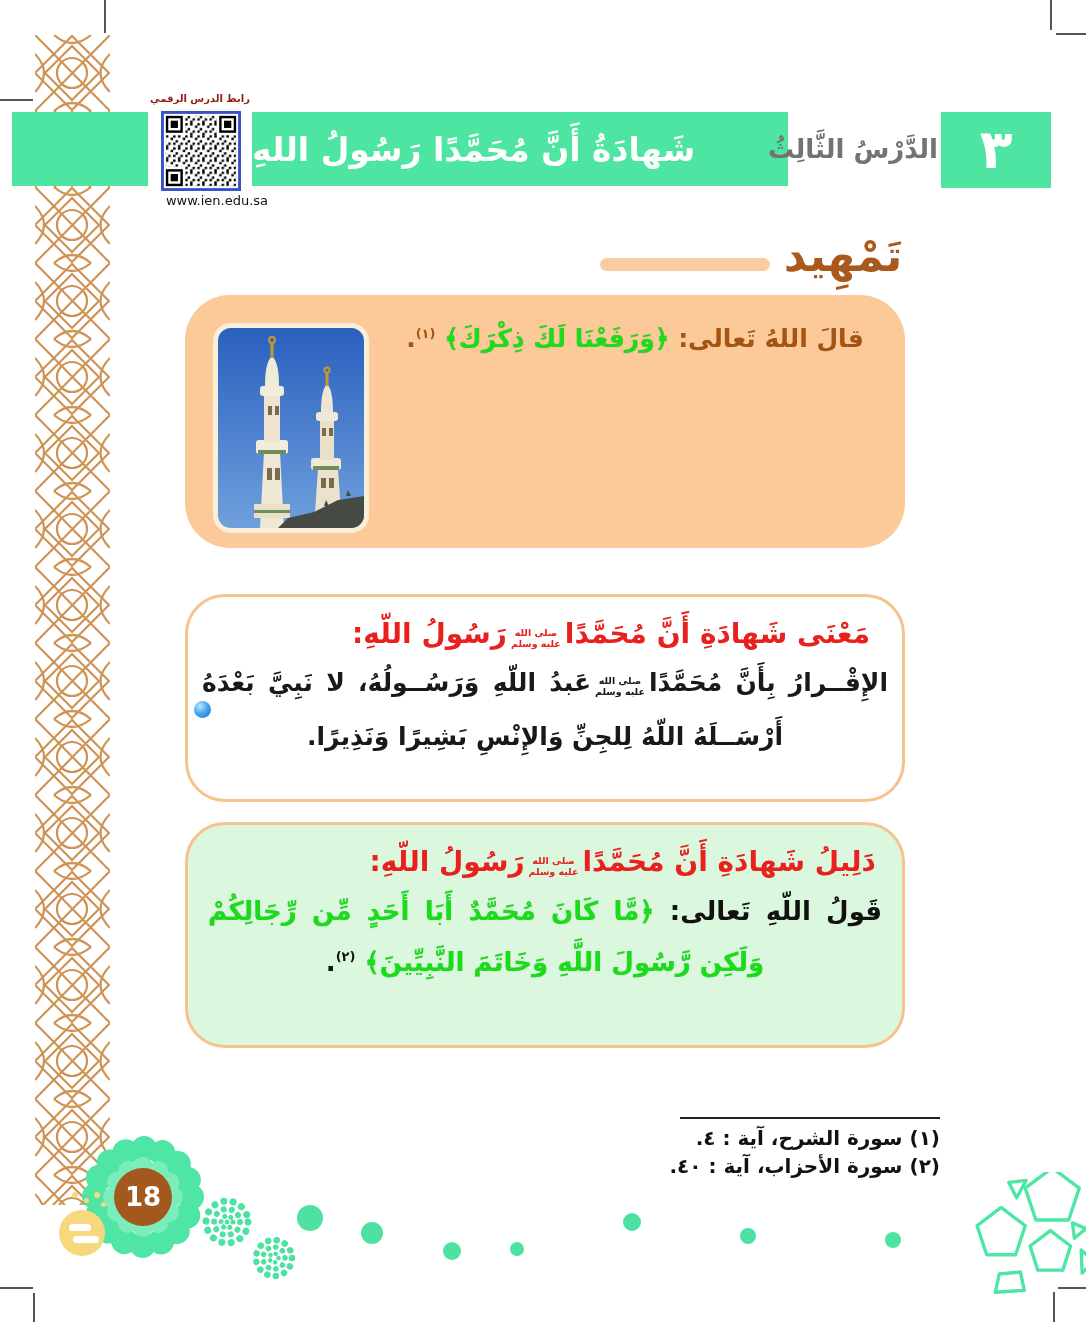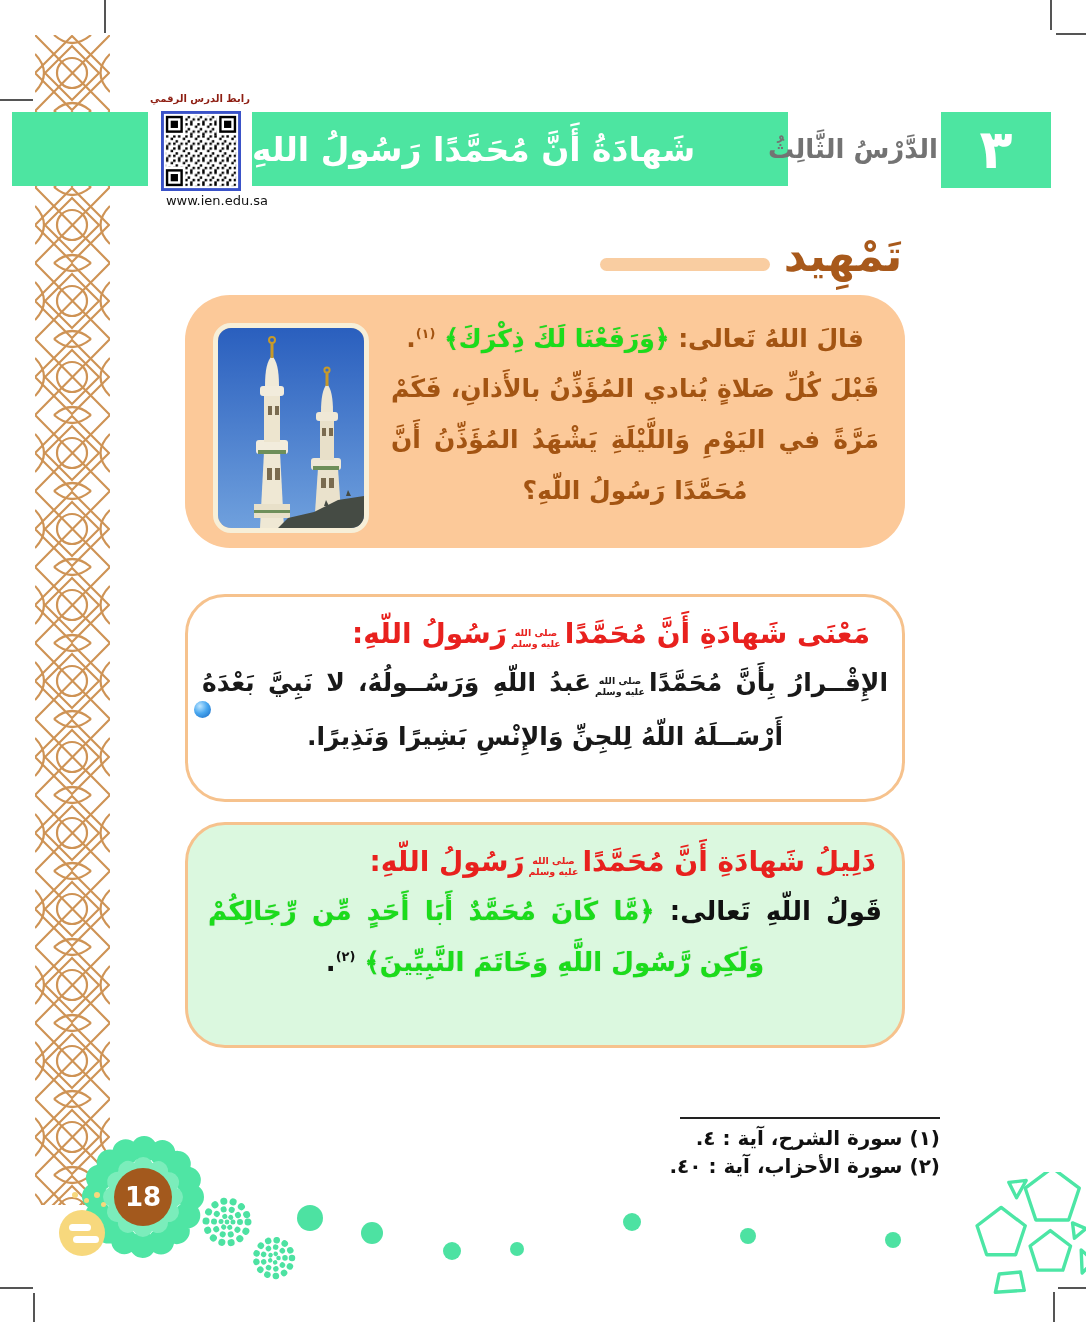--- a/index.html
+++ b/index.html
@@ -193,21 +193,20 @@
           <rect x="103" y="150" width="5" height="10" fill="#7A6B4F"></rect>
           <rect x="111" y="150" width="5" height="10" fill="#7A6B4F"></rect>
         </g>
 
         <polygon points="60,200 70,190 96,184 120,172 146,168 146,200" fill="#454B44"></polygon>
         <polygon points="128,168 130,162 133,168" fill="#454B44"></polygon>
         <polygon points="106,178 108,172 111,178" fill="#454B44"></polygon>
       </svg>
     </div>
     <p class="intro-quote"><span>قالَ اللهُ تَعالى:</span> <span class="ayah">﴿وَرَفَعْنَا لَكَ ذِكْرَكَ﴾</span> <sup class="ref">(١)</sup><span>.</span></p>
-    <p class="intro-question">قَبْلَ كُلِّ صَلاةٍ يُنادي المُؤَذِّنُ بالأَذانِ، فَكَمْ مَرَّةً في اليَوْمِ وَاللَّيْلَةِ يَشْهَدُ المُؤَذِّنُ أَنَّ مُحَمَّدًا رَسُولُ اللّهِ؟</p>
   </div>
 
   <div class="meaning-box">
     <div class="sec-heading"><span>مَعْنَى شَهادَةِ أَنَّ مُحَمَّدًا</span><span class="saw"><span>صلى الله</span><br><span>عليه وسلم</span></span><span>رَسُولُ اللّهِ:</span></div>
     <p class="meaning-body"><span>الإِقْــرارُ بِأَنَّ مُحَمَّدًا</span><span class="saw"><span>صلى الله</span><br><span>عليه وسلم</span></span><span>عَبدُ اللّهِ وَرَسُــولُهُ، لا نَبِيَّ بَعْدَهُ أَرْسَــلَهُ اللّهُ لِلجِنِّ وَالإِنْسِ بَشِيرًا وَنَذِيرًا.</span></p>
     <span class="bullet-sphere"></span>
   </div>
 
   <div class="evidence-box">
     <div class="sec-heading" style="padding-right:26px;"><span>دَلِيلُ شَهادَةِ أَنَّ مُحَمَّدًا</span><span class="saw"><span>صلى الله</span><br><span>عليه وسلم</span></span><span>رَسُولُ اللّهِ:</span></div>

